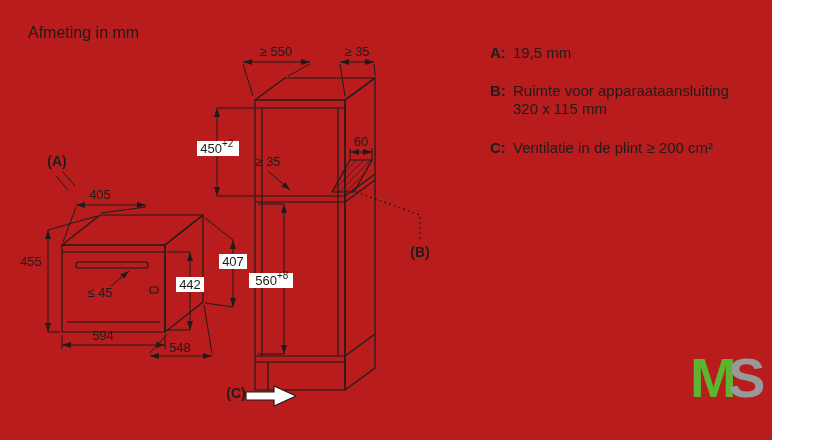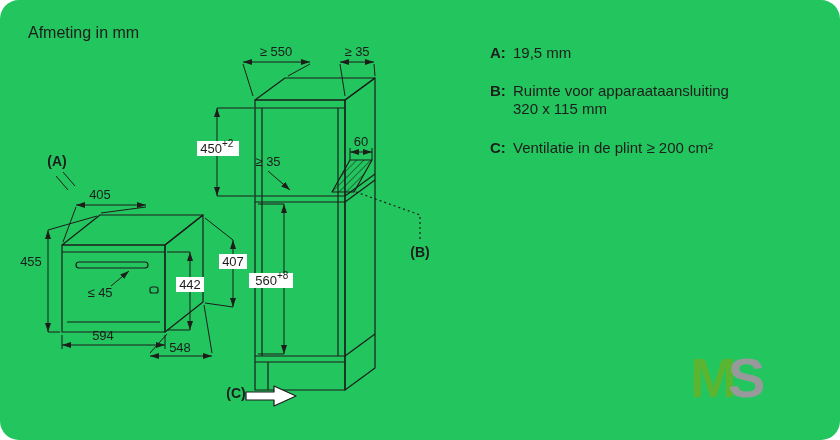--- a/index.html
+++ b/index.html
@@ -1,19 +1,18 @@
 <!DOCTYPE html>
 <html><head>
 <meta charset="utf-8">
 <style>
   html,body{margin:0;padding:0;background:#ffffff;}
   .canvas{
-    width:840px;height:440px;background:#22c55e;position:relative;overflow:hidden;
+    width:772px;height:440px;background:#b91c1c;position:relative;overflow:hidden;
     font-family:"Liberation Sans", sans-serif;
-    border-radius:19px;
   }
   svg{display:block;font-family:"Liberation Sans", sans-serif;}
   .dimtext{font-size:13px;fill:#1d1d1b;}
   .toltext{font-size:10px;fill:#1d1d1b;}
   .labeltext{font-size:14px;font-weight:bold;fill:#1d1d1b;}
   .titletext{font-size:16px;fill:#1d1d1b;}
   .legendkey{font-size:15px;font-weight:bold;fill:#1d1d1b;}
   .legendval{font-size:15px;fill:#1d1d1b;}
   .logotext{font-size:56px;font-weight:bold;}
 </style>

